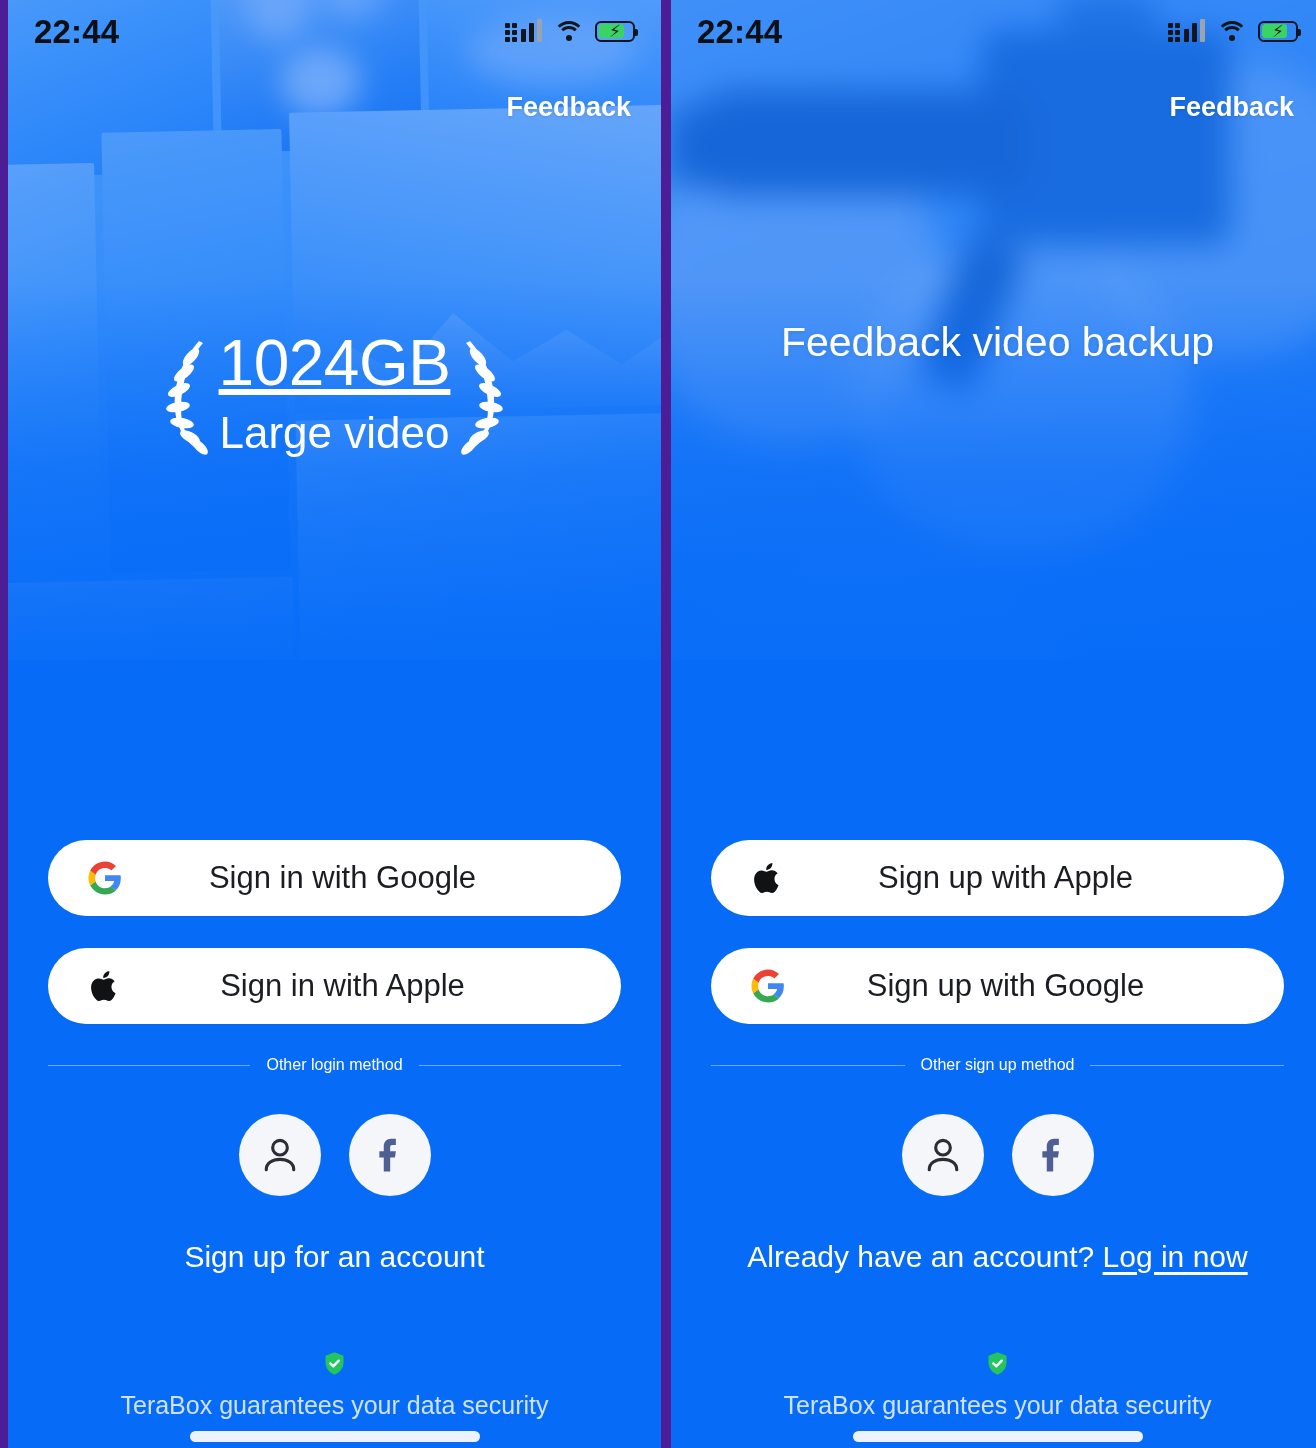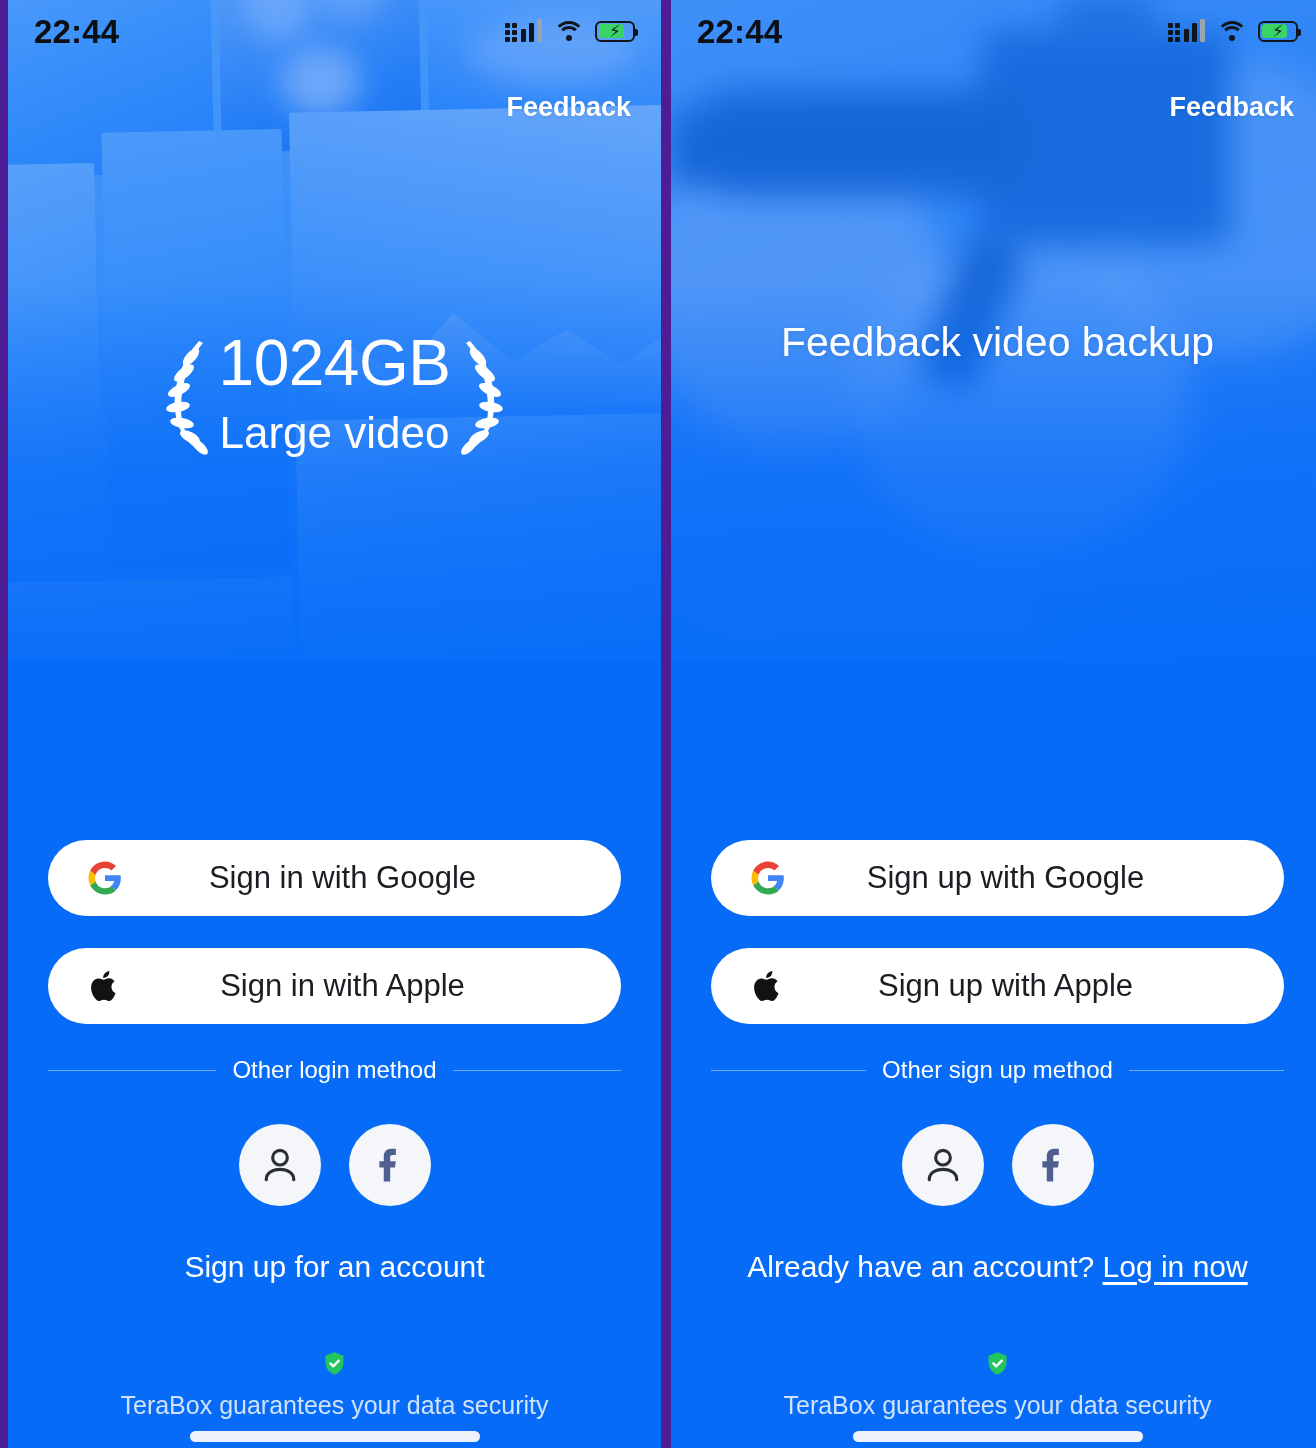--- a/index.html
+++ b/index.html
@@ -74,37 +74,37 @@
 
   
   .feedback{position:absolute;right:30px;top:92px;color:#ffffff;font-size:27px;font-weight:700;z-index:40;
     text-shadow:0 1px 3px rgba(0,0,0,.12);}
 
   
   .hero-text{position:absolute;left:0;right:0;top:330px;z-index:30;text-align:center;color:#fff;}
   .hero-wreath{display:inline-flex;align-items:center;justify-content:center;gap:4px;}
   .wreath{width:62px;height:120px;flex:none;}
   .hero-center{display:flex;flex-direction:column;align-items:center;}
-  .hero-big{font-size:64px;font-weight:400;line-height:1.05;letter-spacing:-.5px;}
+  .hero-big{font-size:64px;font-weight:400;line-height:1.05;letter-spacing:-.5px;text-decoration:underline;}
   .hero-sub{font-size:44px;font-weight:400;line-height:1.2;margin-top:10px;}
   .hero-title{font-size:41px;font-weight:400;line-height:1.2;text-align:center;
     text-shadow:0 1px 4px rgba(0,0,0,.10);}
 
   
   .auth{position:absolute;left:0;right:0;top:840px;z-index:30;padding:0 40px;box-sizing:border-box;}
   .pill{position:relative;height:76px;background:#ffffff;border-radius:38px;display:flex;align-items:center;
     justify-content:center;margin-bottom:32px;box-shadow:0 1px 2px rgba(0,0,0,.05);}
   .pill .brand{position:absolute;left:38px;top:50%;transform:translateY(-50%);width:38px;height:38px;
     display:flex;align-items:center;justify-content:center;}
   .pill .lbl{font-size:31px;color:#1b1d22;font-weight:400;margin-left:16px;}
 
   
   .divider{display:flex;align-items:center;gap:16px;margin-top:24px;}
   .divider .ln{flex:1;height:1px;background:rgba(255,255,255,.42);}
-  .divider .dtxt{color:#ffffff;font-size:24px;white-space:nowrap;}
+  .divider .dtxt{color:#ffffff;font-size:16px;white-space:nowrap;}
 
   
   .socials{display:flex;justify-content:center;gap:28px;margin-top:40px;}
   .circ{width:82px;height:82px;border-radius:50%;background:#f4f6f9;display:flex;align-items:center;justify-content:center;}
 
   .bottom-link{margin-top:44px;text-align:center;color:#ffffff;font-size:30px;}
   .bottom-link .u{text-decoration:underline;text-underline-offset:5px;}
 
   
   .footer{position:absolute;left:0;right:0;bottom:28px;z-index:30;display:flex;align-items:center;
@@ -317,36 +317,36 @@
 
     <div class="feedback">Feedback</div>
 
     <div class="hero-text" style="top:318px;">
       <div class="hero-title">Feedback video backup</div>
     </div>
 
     <div class="auth">
       <div class="pill">
         <span class="brand">
+          <svg viewBox="0 0 24 24" width="36" height="36" fill="#111214">
+            <path d="M16.3 12.7c0-2.5 2-3.7 2.1-3.8-1.2-1.7-3-1.9-3.6-2-1.5-.2-3 .9-3.8.9-.8 0-2-.9-3.3-.8-1.7 0-3.2 1-4.1 2.5-1.8 3-.5 7.5 1.2 10 .9 1.2 1.9 2.5 3.2 2.5 1.3-.1 1.8-.8 3.3-.8s2 .8 3.3.8c1.4 0 2.3-1.2 3.1-2.4.9-1.4 1.3-2.8 1.3-2.9-.1 0-2.6-1-2.7-4zM13.9 5.3c.7-.8 1.1-2 1-3.3-1 0-2.3.7-3 1.5-.7.7-1.2 1.9-1.1 3.1 1.1.1 2.3-.6 3.1-1.3z"></path>
+          </svg>
+        </span>
+        <span class="lbl">Sign up with Apple</span>
+      </div>
+      <div class="pill">
+        <span class="brand">
           <svg viewBox="0 0 48 48" width="36" height="36">
             <path fill="#4285F4" d="M45.1 24.5c0-1.6-.1-2.8-.4-4.1H24v7.5h12.1c-.2 2-1.6 5-4.5 7l-.1.3 6.5 5 .4.1c4.1-3.8 6.7-9.4 6.7-15.8z"></path>
             <path fill="#34A853" d="M24 46c5.9 0 10.9-1.9 14.5-5.3l-6.9-5.3c-1.8 1.3-4.3 2.2-7.6 2.2-5.8 0-10.7-3.8-12.5-9.1l-.3.1-6.8 5.2-.1.3C7.9 41 15.4 46 24 46z"></path>
             <path fill="#FBBC05" d="M11.5 28.5c-.5-1.4-.7-2.9-.7-4.5s.3-3.1.7-4.5v-.3l-6.9-5.4-.2.1C2.8 17.1 2 20.5 2 24s.8 6.9 2.4 10.1l7.1-5.6z"></path>
             <path fill="#EA4335" d="M24 10.6c4.1 0 6.9 1.8 8.5 3.3l6.2-6C34.9 4.5 29.9 2 24 2 15.4 2 7.9 7 4.4 14l7.1 5.5c1.8-5.3 6.7-8.9 12.5-8.9z"></path>
           </svg>
         </span>
         <span class="lbl">Sign up with Google</span>
-      </div>
-      <div class="pill">
-        <span class="brand">
-          <svg viewBox="0 0 24 24" width="36" height="36" fill="#111214">
-            <path d="M16.3 12.7c0-2.5 2-3.7 2.1-3.8-1.2-1.7-3-1.9-3.6-2-1.5-.2-3 .9-3.8.9-.8 0-2-.9-3.3-.8-1.7 0-3.2 1-4.1 2.5-1.8 3-.5 7.5 1.2 10 .9 1.2 1.9 2.5 3.2 2.5 1.3-.1 1.8-.8 3.3-.8s2 .8 3.3.8c1.4 0 2.3-1.2 3.1-2.4.9-1.4 1.3-2.8 1.3-2.9-.1 0-2.6-1-2.7-4zM13.9 5.3c.7-.8 1.1-2 1-3.3-1 0-2.3.7-3 1.5-.7.7-1.2 1.9-1.1 3.1 1.1.1 2.3-.6 3.1-1.3z"></path>
-          </svg>
-        </span>
-        <span class="lbl">Sign up with Apple</span>
       </div>
 
       <div class="divider">
         <div class="ln"></div>
         <div class="dtxt">Other sign up method</div>
         <div class="ln"></div>
       </div>
 
       <div class="socials">
         <div class="circ">

